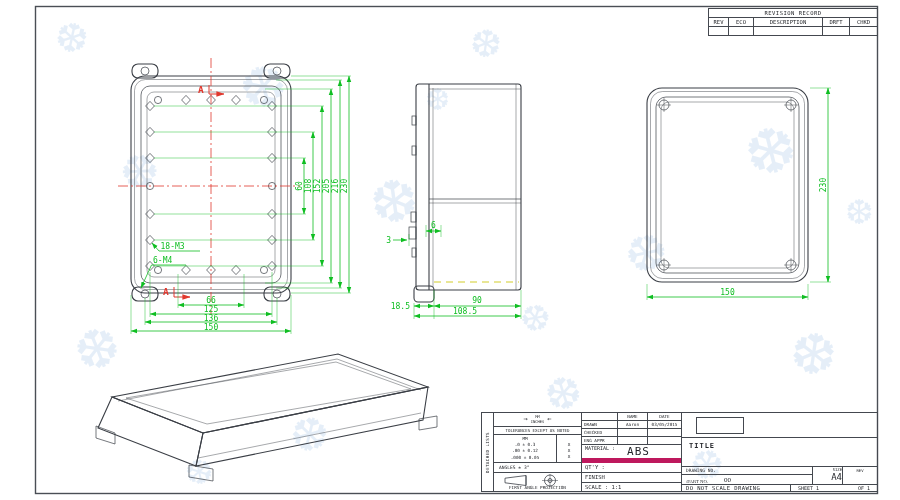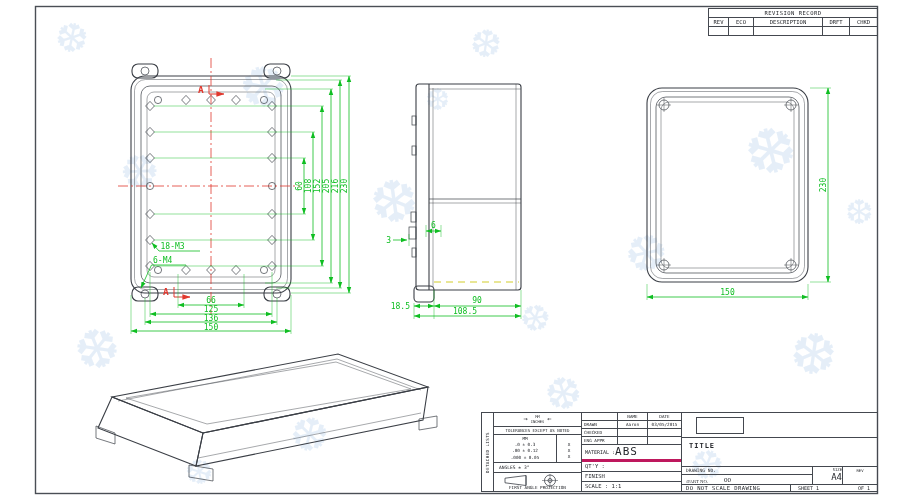--- a/index.html
+++ b/index.html
@@ -59,21 +59,21 @@
   .tol-right div{line-height:6.2px;}
   .tol-ang{height:10px;line-height:9px;border-bottom:1px solid #44484f;font-size:4.6px;padding-left:5px;}
   .tol-proj{flex:1;position:relative;}
   .tol-proj svg{position:absolute;left:8px;top:1px;}
   .tol-proj .cap{position:absolute;bottom:1px;left:0;right:0;text-align:center;font-size:4.3px;white-space:nowrap;}
   .tb-mid{width:100px;border-right:1px solid #44484f;display:flex;flex-direction:column;}
   .m-row{height:8px;display:flex;border-bottom:1px solid #44484f;font-size:4.3px;line-height:7.5px;}
   .m-l{width:36px;border-right:1px solid #44484f;padding-left:2px;overflow:hidden;}
   .m-n{width:30px;border-right:1px solid #44484f;text-align:center;overflow:hidden;}
   .m-d{flex:1;text-align:center;overflow:hidden;white-space:nowrap;}
-  .m-mat{height:18px;border-bottom:3px solid #be185d;display:flex;align-items:center;font-size:5px;padding-left:3px;gap:0;}
+  .m-mat{height:18px;border-bottom:5px solid #be185d;display:flex;font-size:5px;padding-left:3px;gap:12px;}
   .m-mat .abs{font-size:11px;letter-spacing:1px;}
   .m-qty,.m-fin{height:10px;border-bottom:1px solid #44484f;font-size:5.5px;line-height:9.5px;padding-left:3px;}
   .m-scale{flex:1;font-size:5.5px;line-height:9.5px;padding-left:3px;}
   .tb-right{flex:1;display:flex;flex-direction:column;}
   .r-logo{height:25px;border-bottom:1px solid #44484f;position:relative;}
   .logo-box{position:absolute;left:14px;top:4px;width:48px;height:17px;border:1px solid #44484f;}
   .r-title{height:29px;border-bottom:1px solid #44484f;font-size:7px;padding:4px 0 0 7px;letter-spacing:1px;font-weight:bold;}
   .r-no{height:18px;border-bottom:1px solid #44484f;display:flex;}
   .no-left{flex:1;border-right:1px solid #44484f;display:flex;flex-direction:column;}
   .no-dwg{height:8px;border-bottom:1px solid #44484f;font-size:4.5px;line-height:7.5px;padding-left:4px;}

